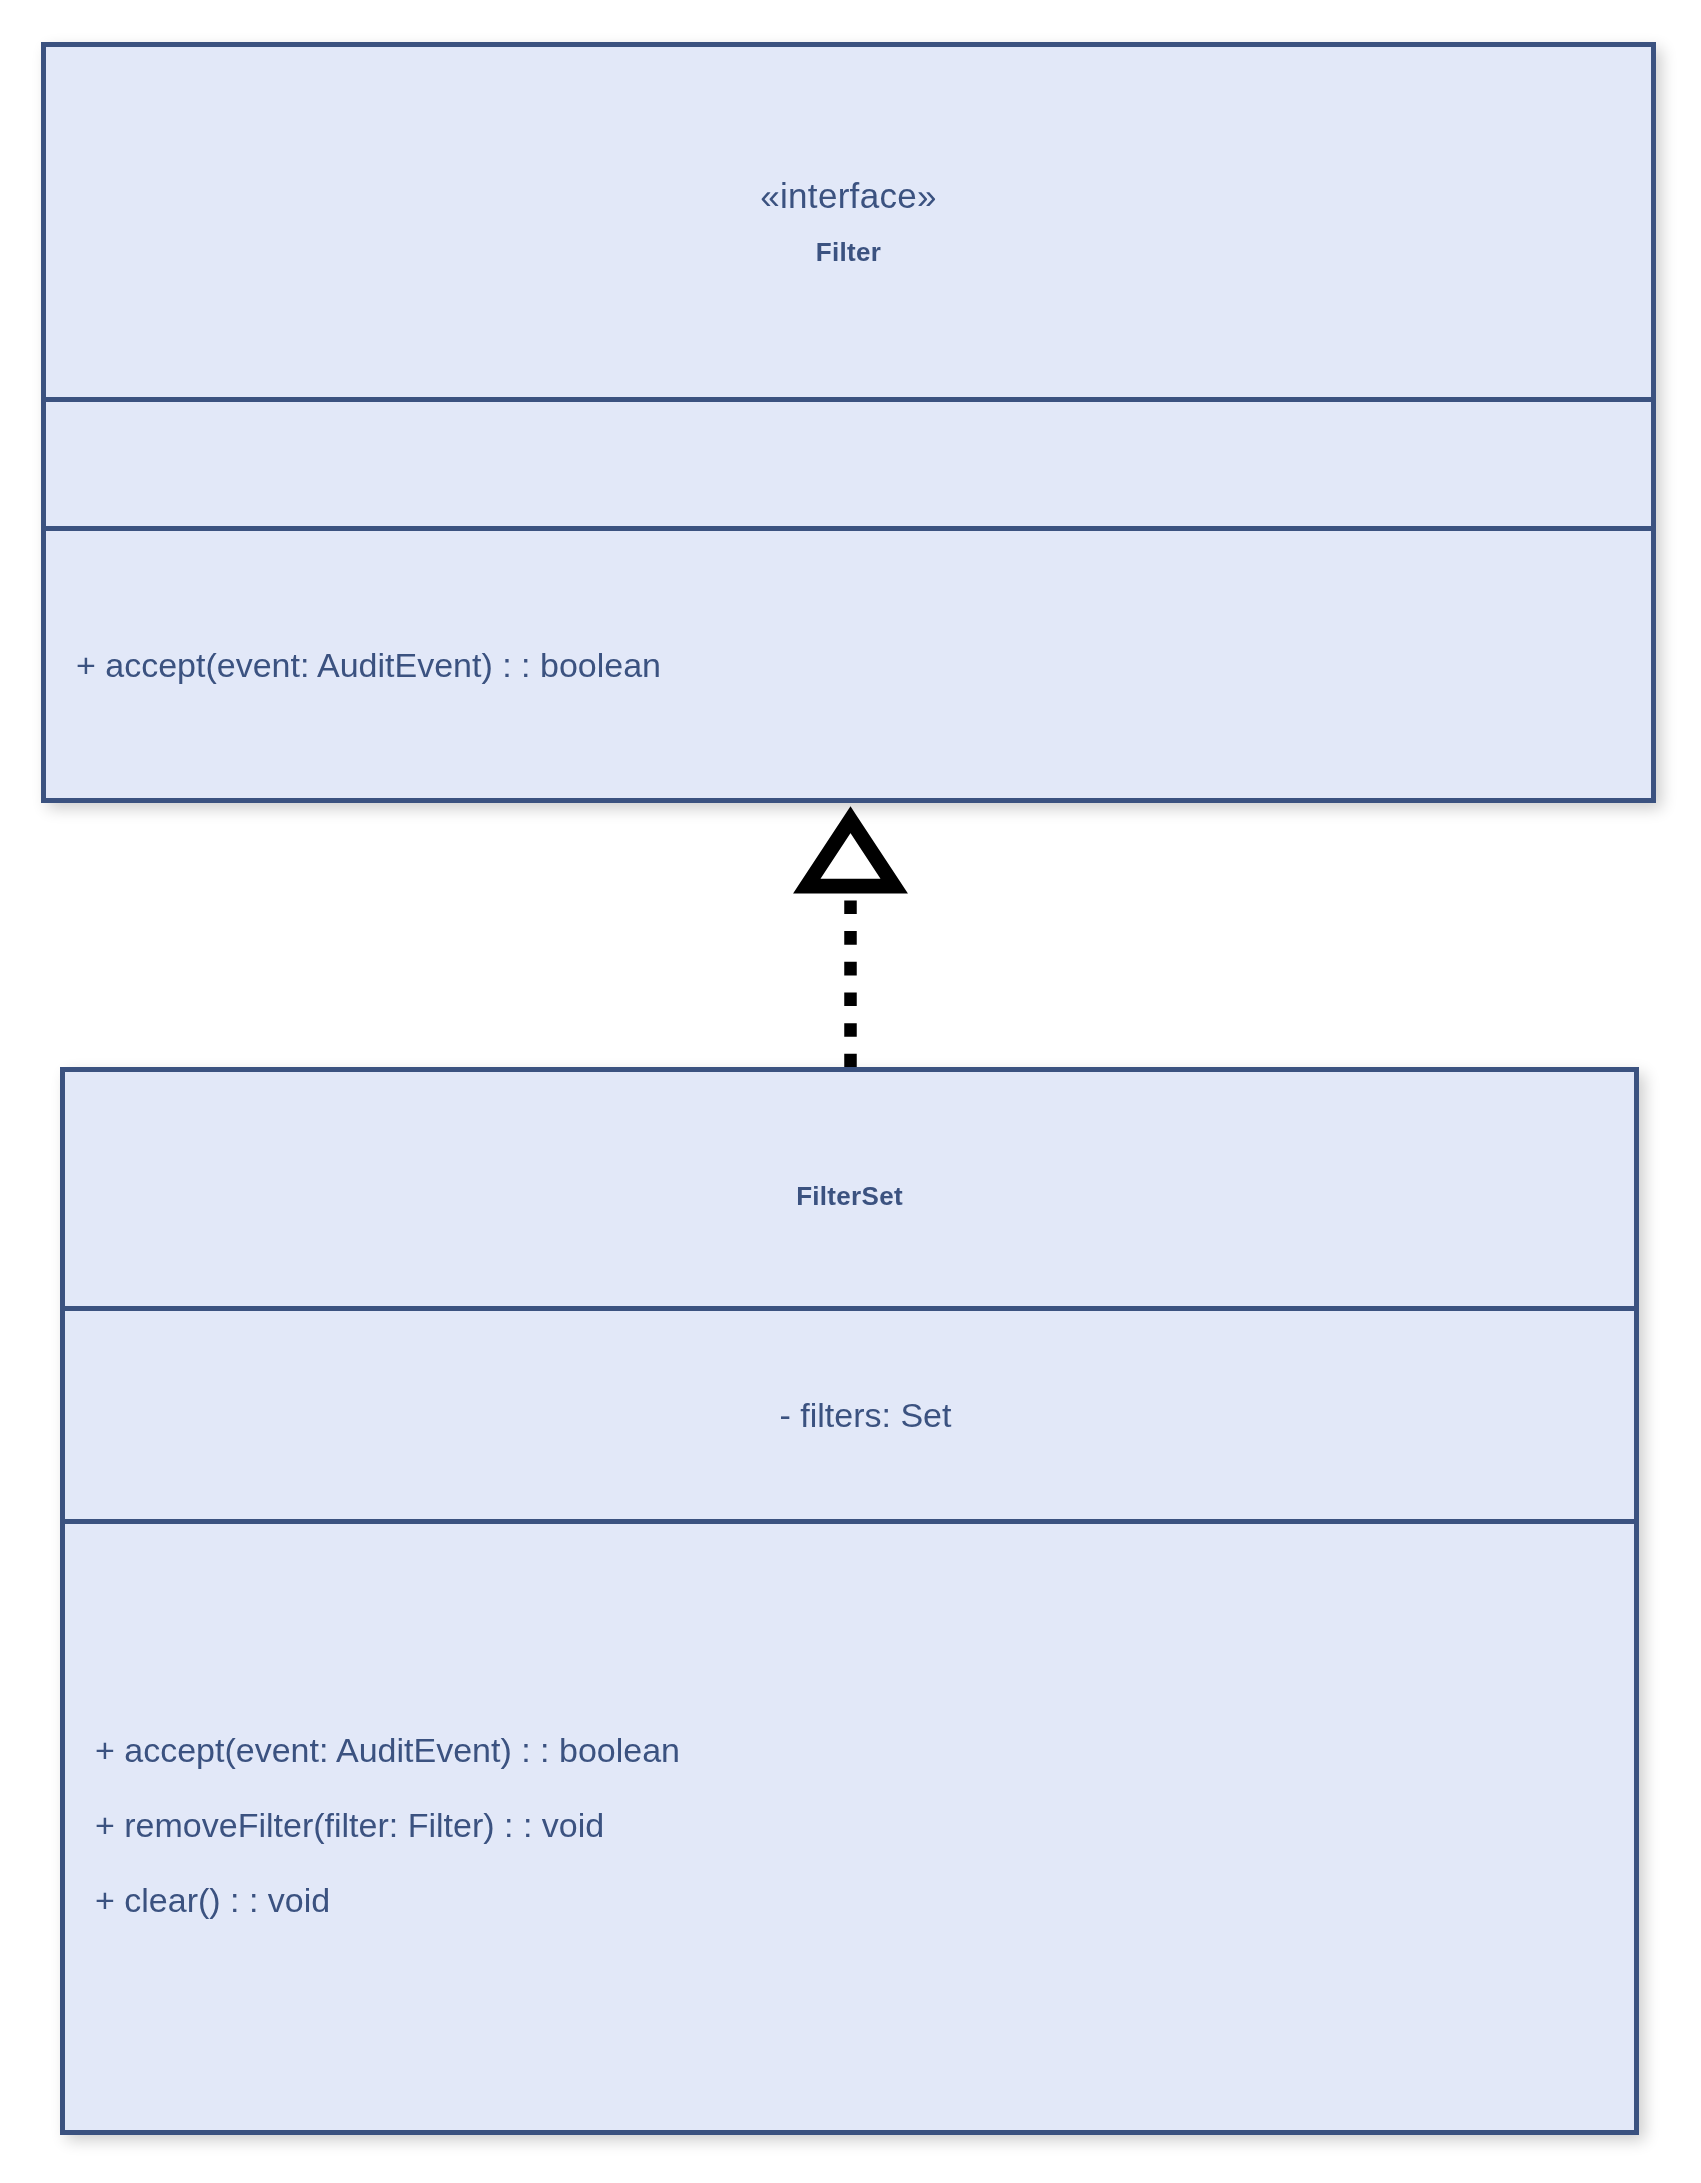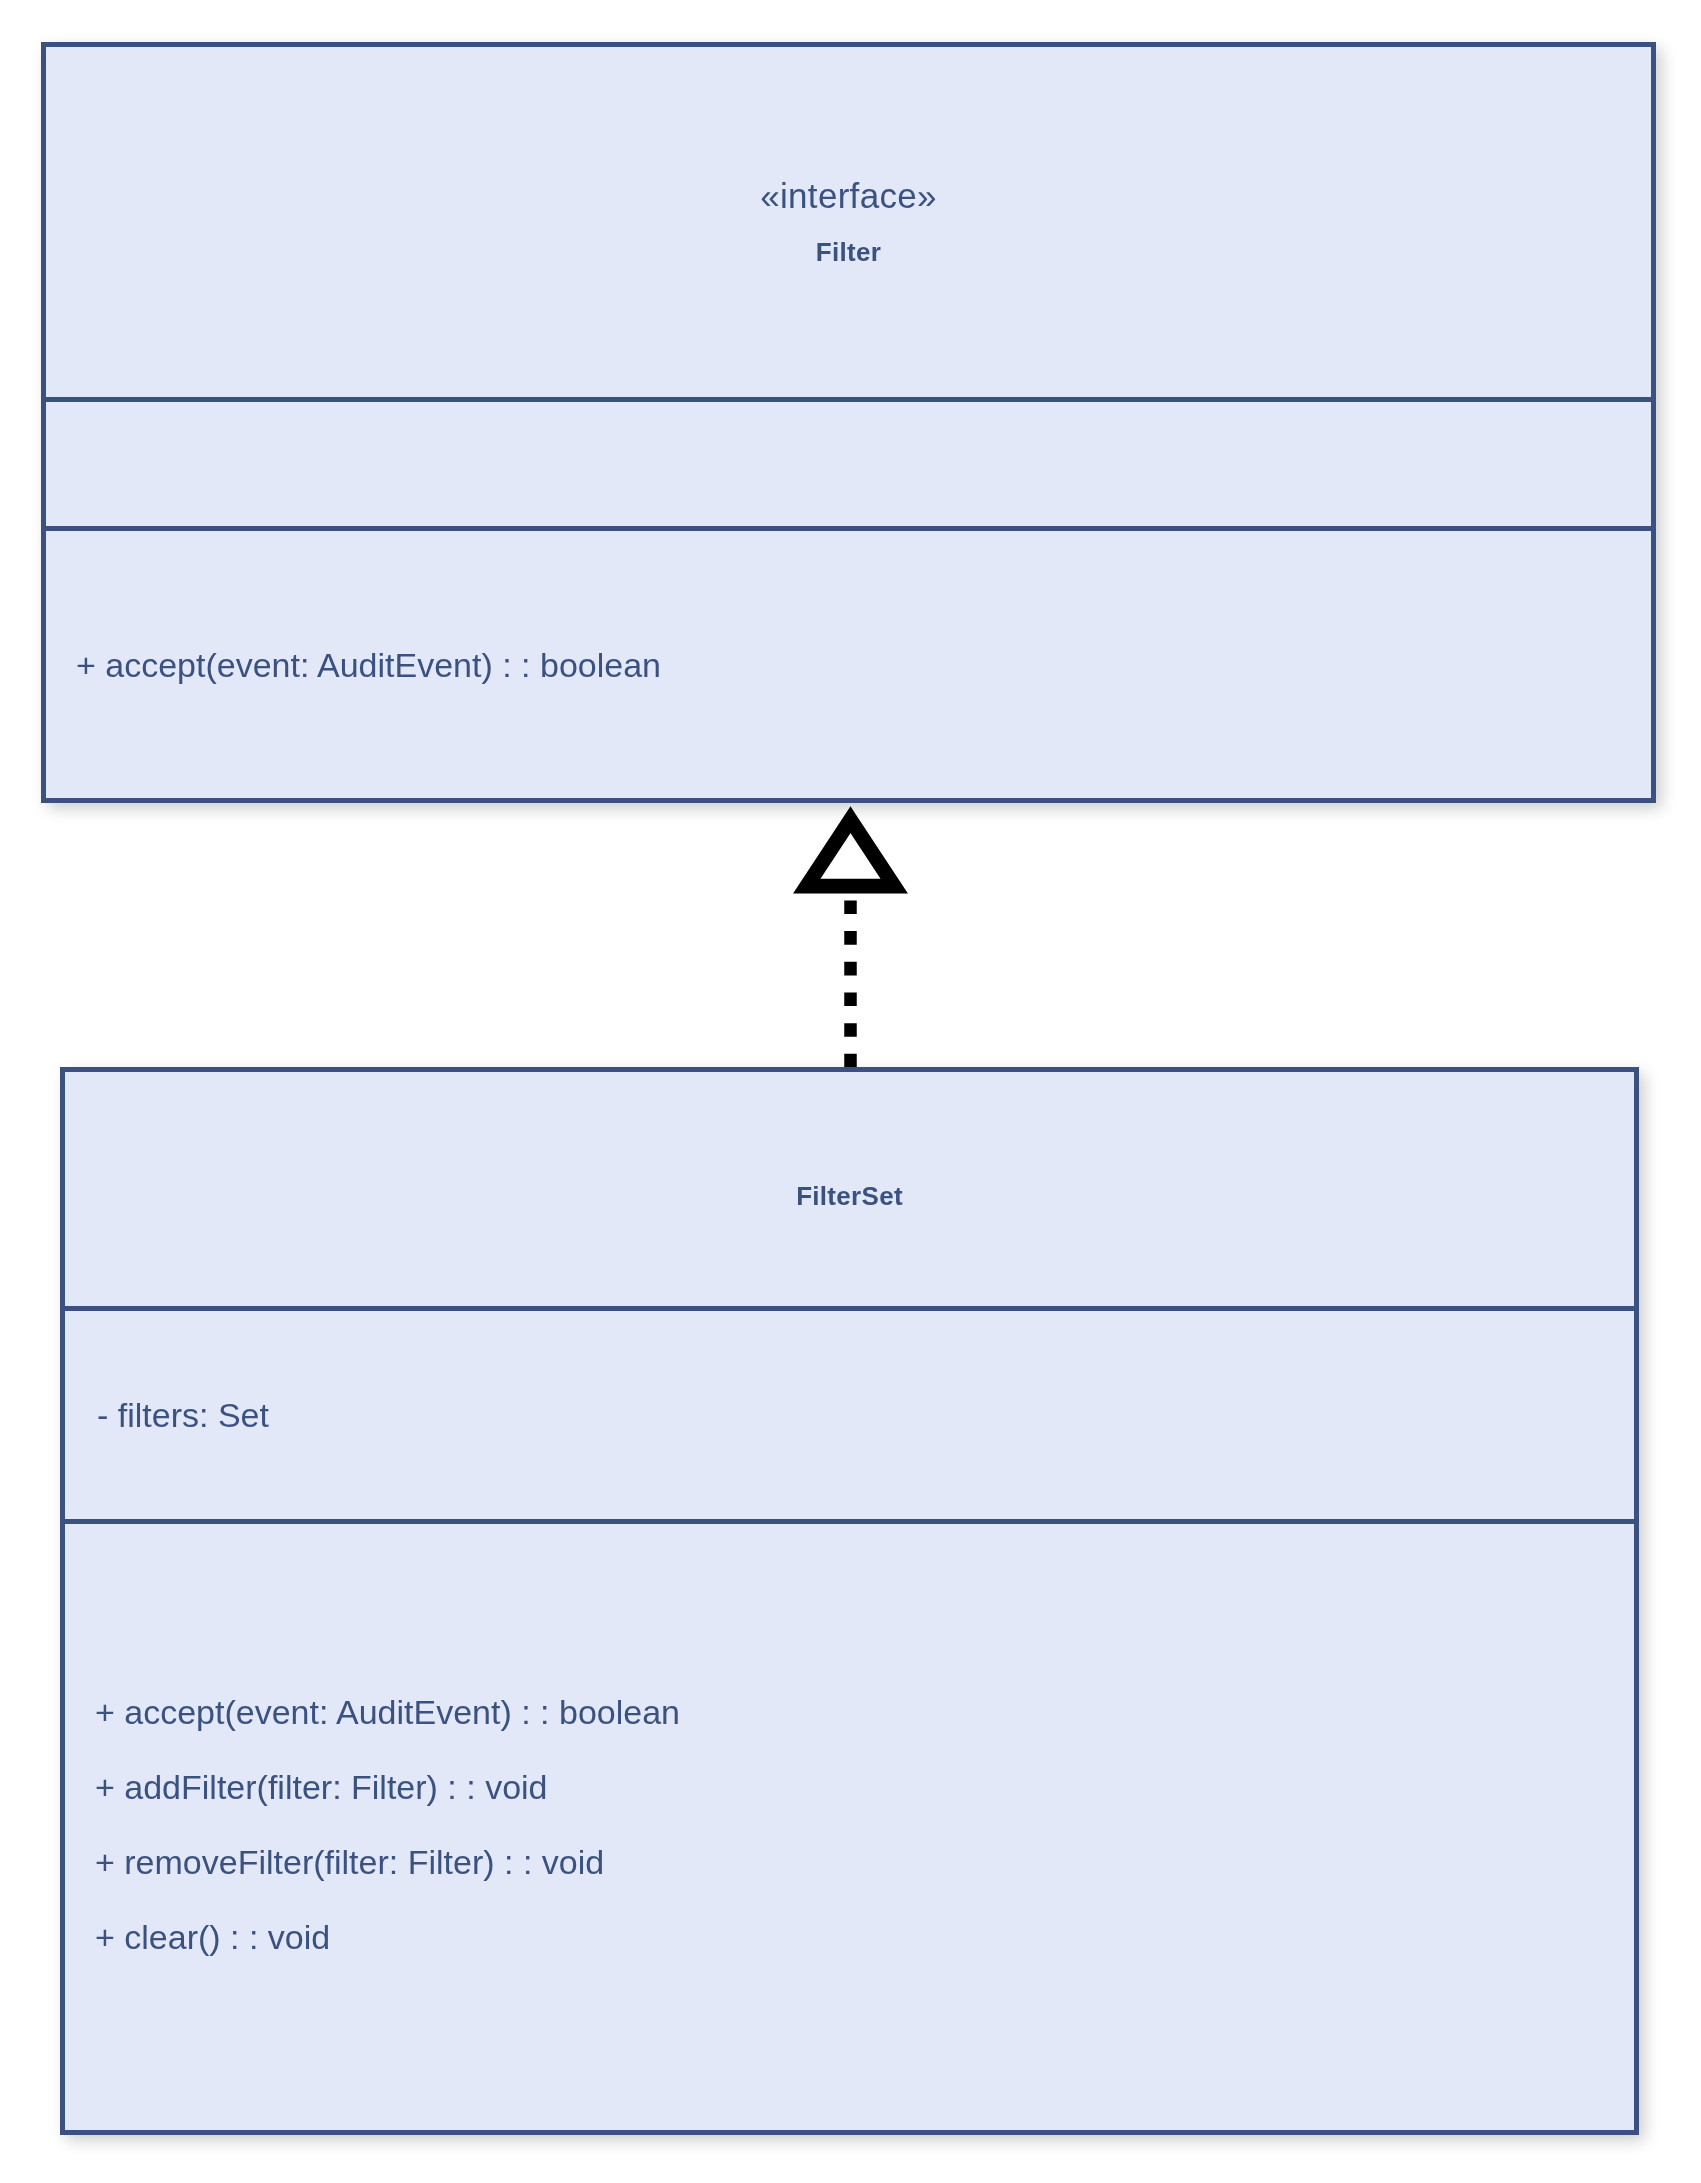--- a/index.html
+++ b/index.html
@@ -64,21 +64,21 @@
     justify-content: center;
   }
   .member {
     color: #3b5280;
     font-size: 34px;
     font-weight: 400;
     line-height: 1.0;
     padding: 0 0 0 30px;
     white-space: nowrap;
   }
-  .members.attrs .member { padding-left: 32px; }
+  .members.attrs .member { padding-left: 32px; text-align: center; }
   .members.ops   { gap: 41px; }
 
   
   #realization {
     position: absolute;
     pointer-events: none;
   }
 </style>
 </head>
 <body>
@@ -111,20 +111,19 @@
     <div class="compartment hdr" style="height:234px;">
       <div class="classname solo">FilterSet</div>
     </div>
 
     <div class="compartment divider members attrs" style="height:213px;">
       <div class="member">- filters: Set</div>
     </div>
 
     <div class="compartment divider members ops" style="height:606px;">
       <div class="member">+ accept(event: AuditEvent) : : boolean</div>
-      <div class="member">+ addFilter(filter: Filter) : : void</div>
       <div class="member">+ removeFilter(filter: Filter) : : void</div>
       <div class="member">+ clear() : : void</div>
     </div>
   </div>
 
 </div>
 
 
 </body></html>

